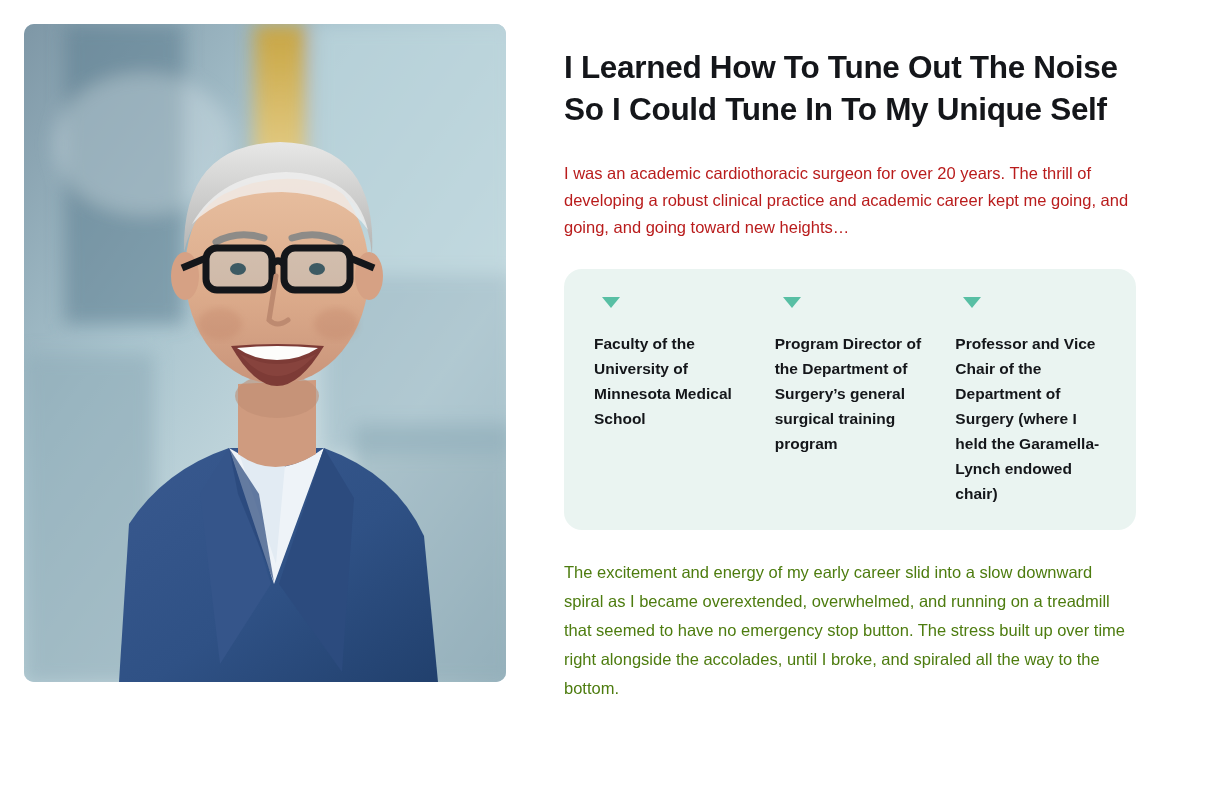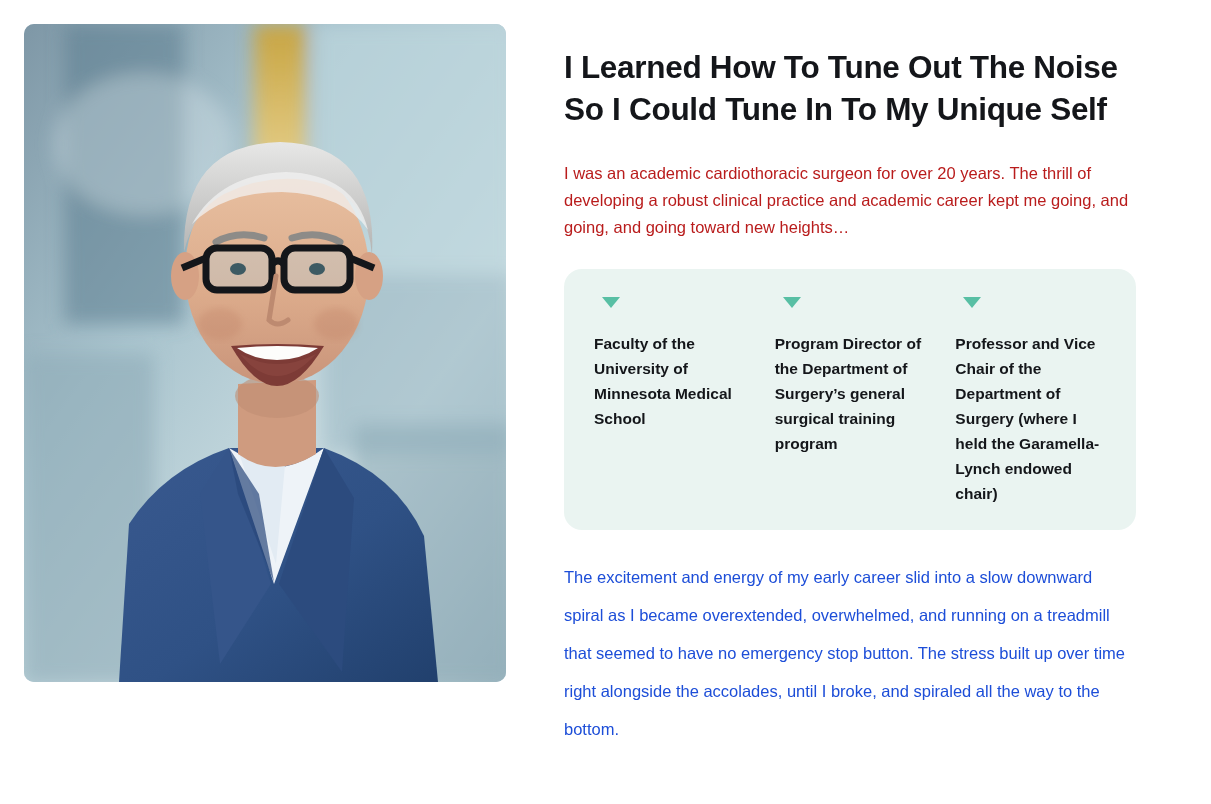--- a/index.html
+++ b/index.html
@@ -53,22 +53,22 @@
   }
   .lede {
     font-size: 16.5px;
     line-height: 27px;
     color: #b91c1c;
     margin: 0 0 28px 0;
     font-weight: 400;
   }
   .closing {
     font-size: 16.5px;
-    line-height: 38px;
-    color: #1d4ed8;
+    line-height: 29px;
+    color: #4d7c0f;
     margin: 28px 0 0 0;
     font-weight: 400;
   }
 
   
   .highlights {
     background: #eaf4f1;
     border-radius: 18px;
     padding: 28px 30px 24px 30px;
     display: flex;

